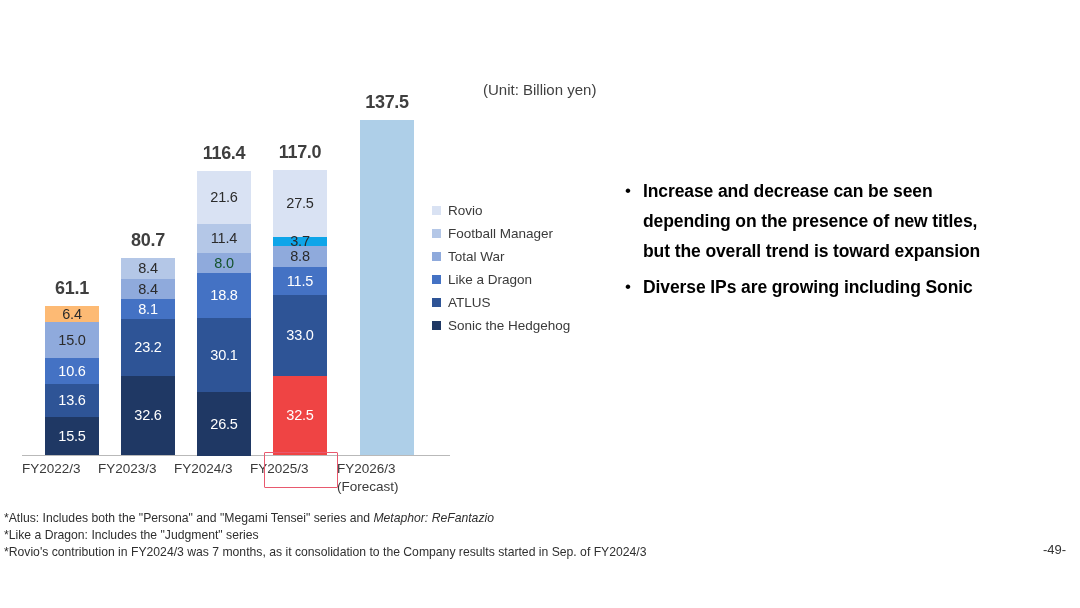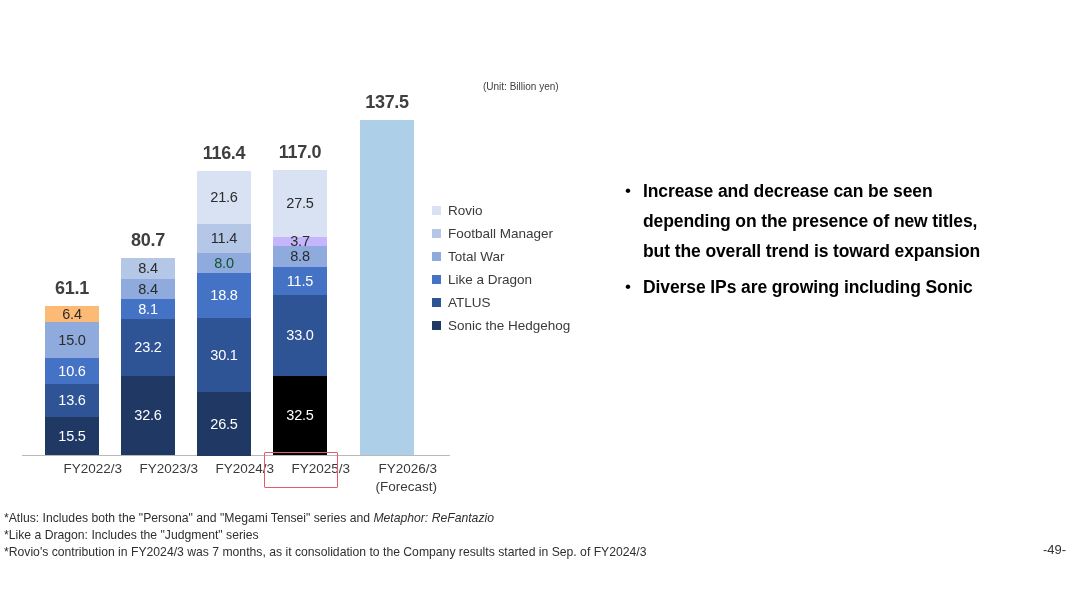--- a/index.html
+++ b/index.html
@@ -20,21 +20,21 @@
   #chart-area {
     position: absolute;
     left: 0; top: 0;
     width: 620px; height: 500px;
   }
 
   .unit-label {
     position: absolute;
     left: 483px;
     top: 81px;
-    font-size: 10px;
+    font-size: 15px;
     color: #404040;
     white-space: nowrap;
   }
 
   
   #plot {
     position: absolute;
     left: 0; top: 0;
     width: 620px; height: 500px;
   }
@@ -81,21 +81,21 @@
     font-size: 18px;
     font-weight: bold;
     color: #3f3f3f;
     letter-spacing: -0.3px;
   }
 
   .xtick {
     position: absolute;
     top: 460px;
     width: 100px;
-    text-align: right;
+    text-align: left;
     font-size: 13.5px;
     color: #3a3a3a;
     line-height: 1.3;
     white-space: nowrap;
   }
   .xtick .sub { display: block; }
 
   .tick-highlight {
     position: absolute;
     border: 1.6px solid #e8596e;
@@ -252,33 +252,33 @@
           </div>
         </div>
       </div>
       <div class="total-label" style="left: 174px; top: 143.407px;">116.4</div>
       <div class="xtick" style="left: 174px;"><span>FY2024/3</span></div>
       <div class="bar-col" style="left: 250px; height: 500px;">
         <div class="bar-stack" style="top: 169.945px; height: 285.055px;">
           <div class="seg" style="height: 67px; background: rgb(217, 226, 243); color: rgb(43, 43, 43);">
             <span>27.5</span>
           </div>
-          <div class="seg" style="height: 9.01455px; background: #c4b5fd; color: rgb(43, 43, 43);">
+          <div class="seg" style="height: 9.01455px; background: #0ea5e9; color: rgb(43, 43, 43);">
             <span>3.7</span>
           </div>
           <div class="seg" style="height: 21.44px; background: rgb(143, 170, 220); color: rgb(43, 43, 43);">
             <span>8.8</span>
           </div>
           <div class="seg" style="height: 28.0182px; background: rgb(68, 114, 196); color: rgb(255, 255, 255); text-align: right;">
             <span>11.5</span>
           </div>
           <div class="seg" style="height: 80.4px; background: rgb(46, 84, 150); color: rgb(255, 255, 255);">
             <span>33.0</span>
           </div>
-          <div class="seg" style="height: 79.1818px; background: #000000; color: rgb(255, 255, 255);">
+          <div class="seg" style="height: 79.1818px; background: #ef4444; color: rgb(255, 255, 255);">
             <span>32.5</span>
           </div>
         </div>
       </div>
       <div class="total-label" style="left: 250px; top: 141.945px;">117.0</div>
       <div class="xtick" style="left: 250px;"><span>FY2025/3</span></div>
       <div class="tick-highlight" style="left: 264px; top: 452px; width: 72px; height: 34px;"></div>
       <div class="bar-col" style="left: 337px; height: 500px;">
         <div class="bar-stack" style="top: 120px; height: 335px;">
           <div class="seg" style="height: 335px; background: rgb(174, 207, 232);"></div>

